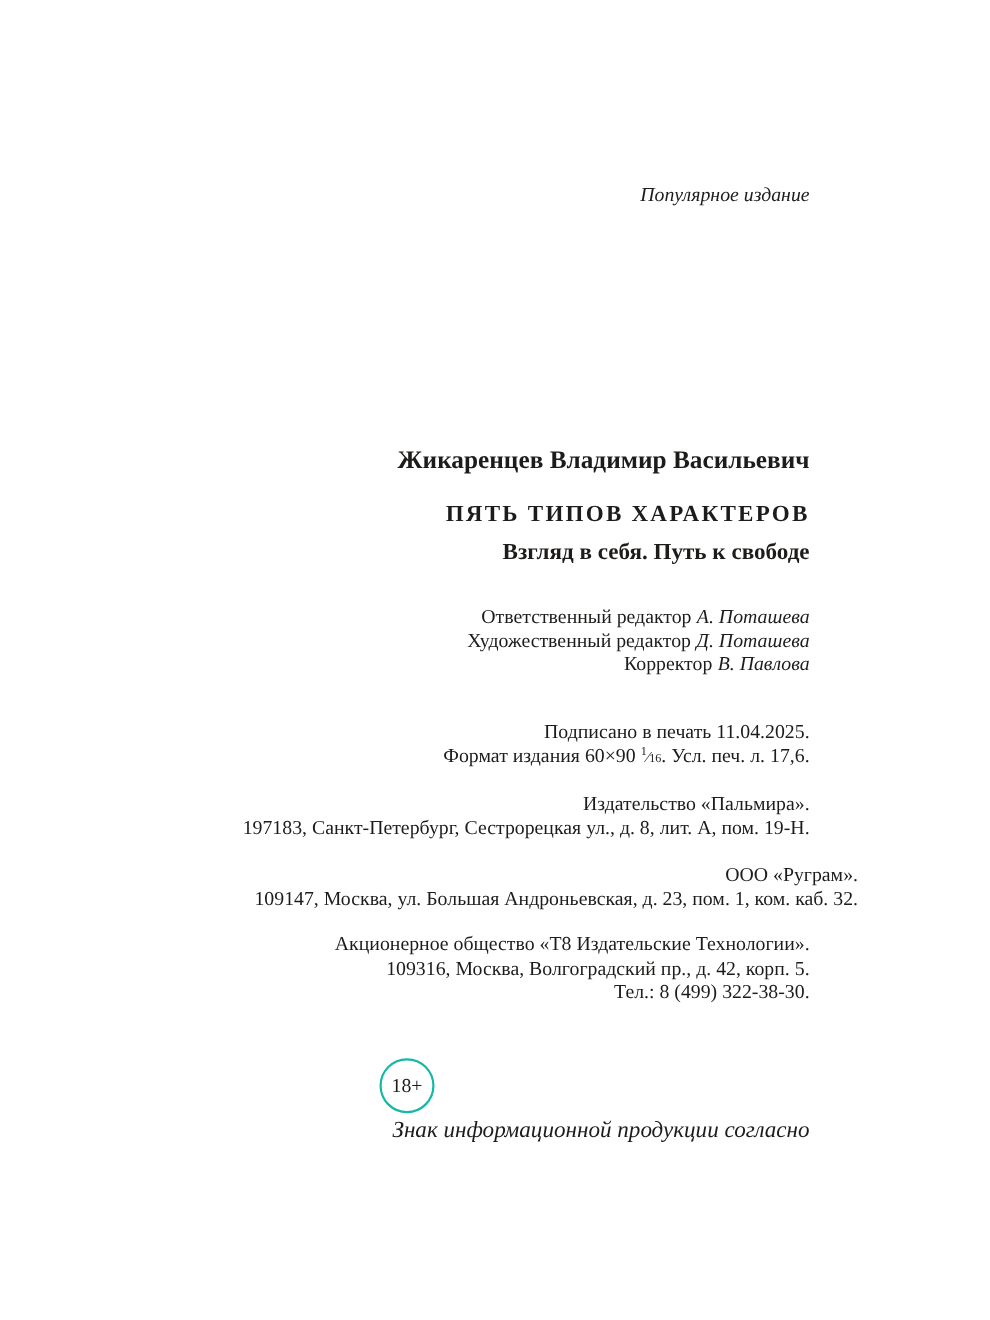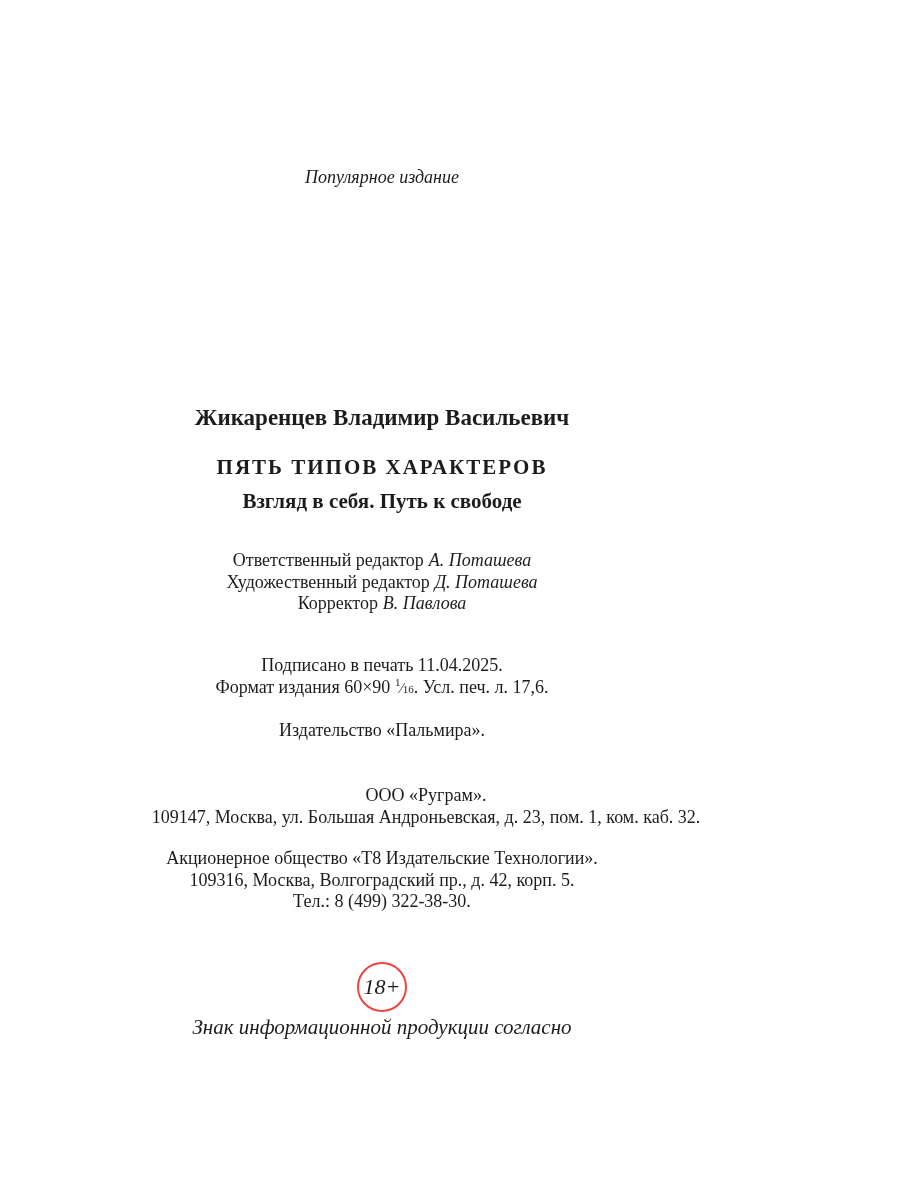--- a/index.html
+++ b/index.html
@@ -11,23 +11,23 @@
     position: relative;
     width: 900px;
     height: 1200px;
     background: #ffffff;
     font-family: "Liberation Serif", "DejaVu Serif", serif;
     color: #1e1c1a;
     overflow: hidden;
   }
   .block {
     position: absolute;
-    left: 16px;
+    left: 4px;
     width: 732px;
-    text-align: center;
+    text-align: right;
   }
   .ln { display: block; }
 
   #edition-notice {
     top: 167px;
     font-style: italic;
     font-size: 18px;
   }
   #author-name {
     top: 405px;
@@ -87,28 +87,27 @@
     font-size: 18px;
     line-height: 21.5px;
   }
   #age-badge-wrap {
     top: 962px;
   }
   .age-circle {
     margin: 0 auto;
     width: 50px;
     height: 50px;
-    border: 2px solid #ef4444;
+    border: 2px solid #14b8a6;
     border-radius: 50%;
     display: flex;
     align-items: center;
     justify-content: center;
-    font-size: 22px;
+    font-size: 18px;
     box-sizing: border-box;
-    font-style: italic;
   }
   #age-note-block {
     top: 1016px;
     font-style: italic;
     font-size: 21px;
     line-height: 22px;
   }
 </style>
 </head>
 <body>
@@ -137,20 +136,21 @@
 
   <div class="block" id="print-info-block">
     <span class="ln">Подписано в печать 11.04.2025.</span>
     <span class="ln">
       <span>Формат издания 60×90 </span><sup>1</sup><span class="frac-slash">⁄</span><sub>16</sub><span>. Усл. печ. л. 17,6.</span>
     </span>
   </div>
 
   <div class="block" id="publisher-block">
     <span class="ln">Издательство «Пальмира».</span>
+    <span class="ln">197183, Санкт-Петербург, Сестрорецкая ул., д. 8, лит. А, пом. 19-Н.</span>
   </div>
 
   <div class="block" id="printing-company-block">
     <span class="ln">ООО «Руграм».</span>
     <span class="ln">109147, Москва, ул. Большая Андроньевская, д. 23, пом. 1, ком. каб. 32.</span>
   </div>
 
   <div class="block" id="holding-block">
     <span class="ln">Акционерное общество «Т8 Издательские Технологии».</span>
     <span class="ln">109316, Москва, Волгоградский пр., д. 42, корп. 5.</span>

